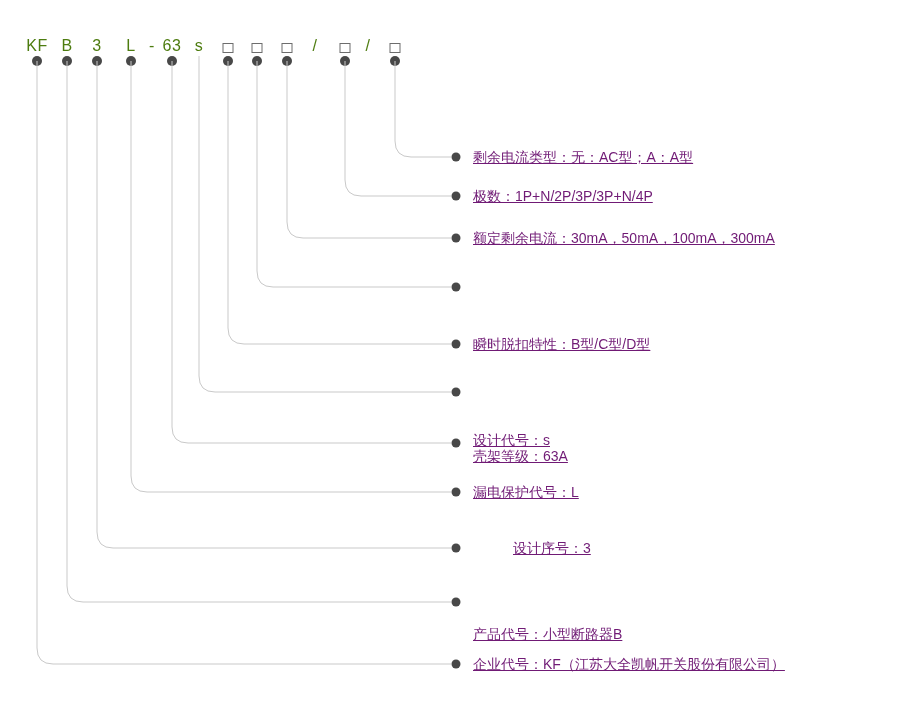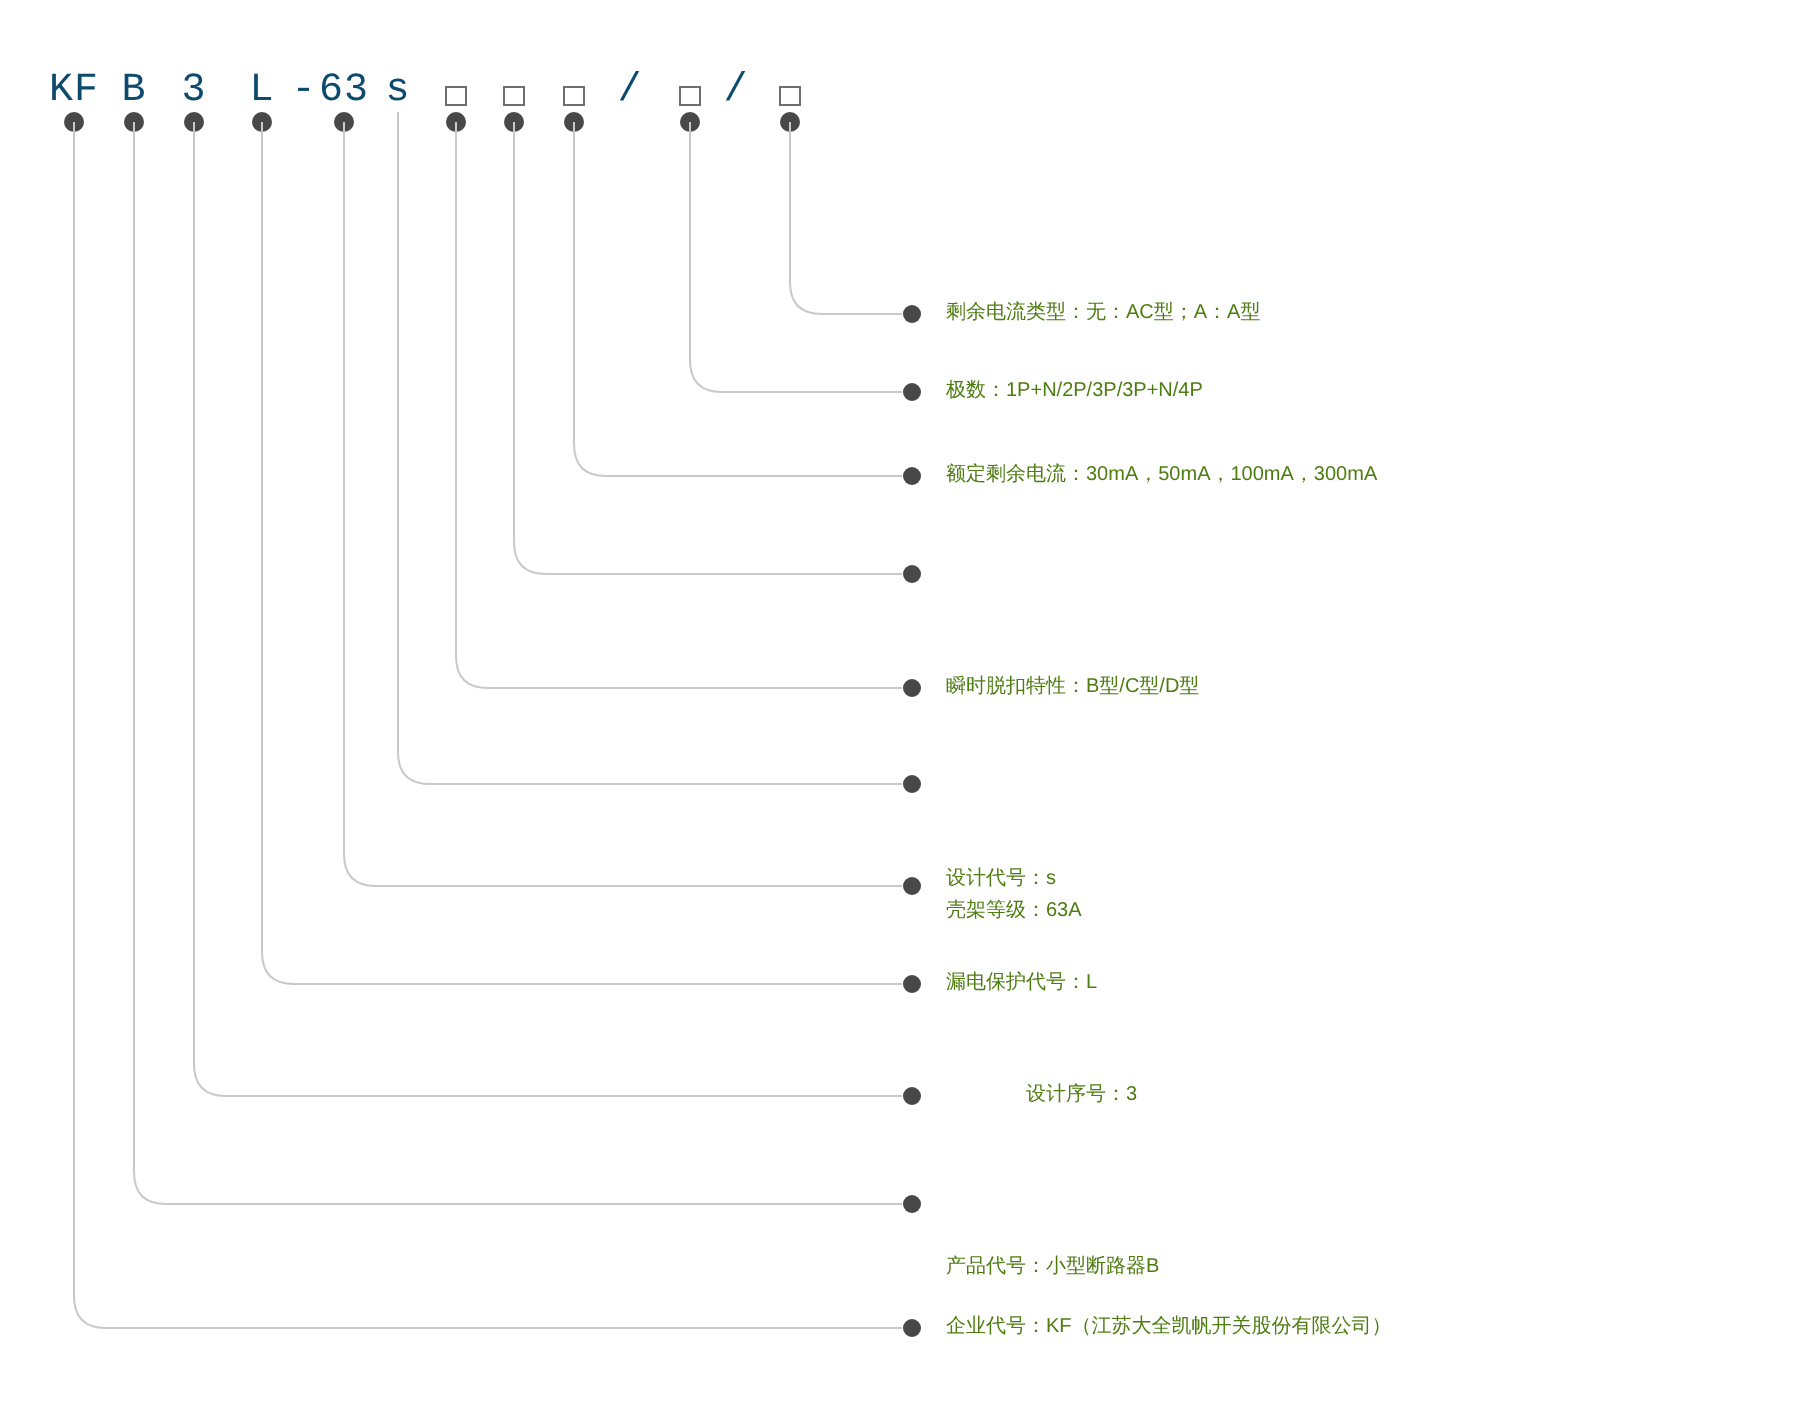--- a/index.html
+++ b/index.html
@@ -17,41 +17,41 @@
     left: 0;
     top: 0;
     width: 900px;
     height: 712px;
   }
   #code-row, #legend { position: absolute; left: 0; top: 0; width: 100%; height: 100%; pointer-events: none; }
   .code-part {
     position: absolute;
     top: 37px;
     transform: translateX(-50%);
-    font-size: 20px;
+    font-size: 16px;
     line-height: 17px;
-    color: #0c4a6e;
+    color: #4d7c0f;
     letter-spacing: 0.5px;
     white-space: pre;
-    font-family: Liberation Mono, monospace;
   }
   .code-part.box {
     top: 43px;
     width: 11px;
     height: 10px;
     border: 1.5px solid #6d6d6d;
     background: #ffffff;
   }
   .legend-label {
     position: absolute;
     left: 473px;
-    font-size: 10px;
+    font-size: 14px;
     line-height: 20px;
-    color: #4d7c0f;
+    color: #701a75;
     white-space: pre;
+    text-decoration: underline;
   }
   .legend-line2 { margin-left: 66px; }
 </style>
 </head>
 <body>
 
 <div class="canvas">
   <svg id="connectors" xmlns="http://www.w3.org/2000/svg" viewBox="0 0 900 712">
       <circle cx="37" cy="61" r="5" fill="#484848"></circle>
       <circle cx="67" cy="61" r="5" fill="#484848"></circle>

